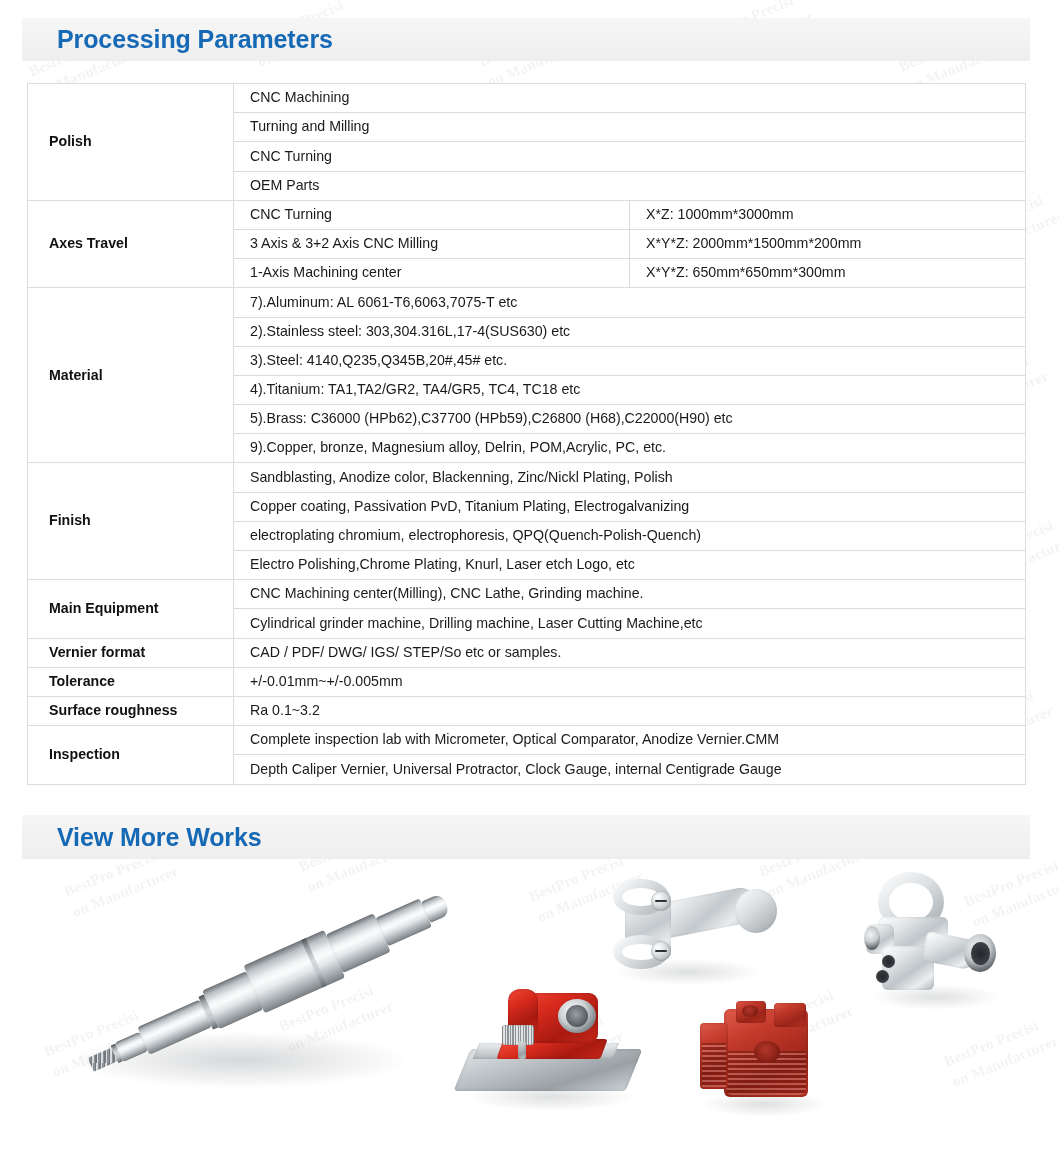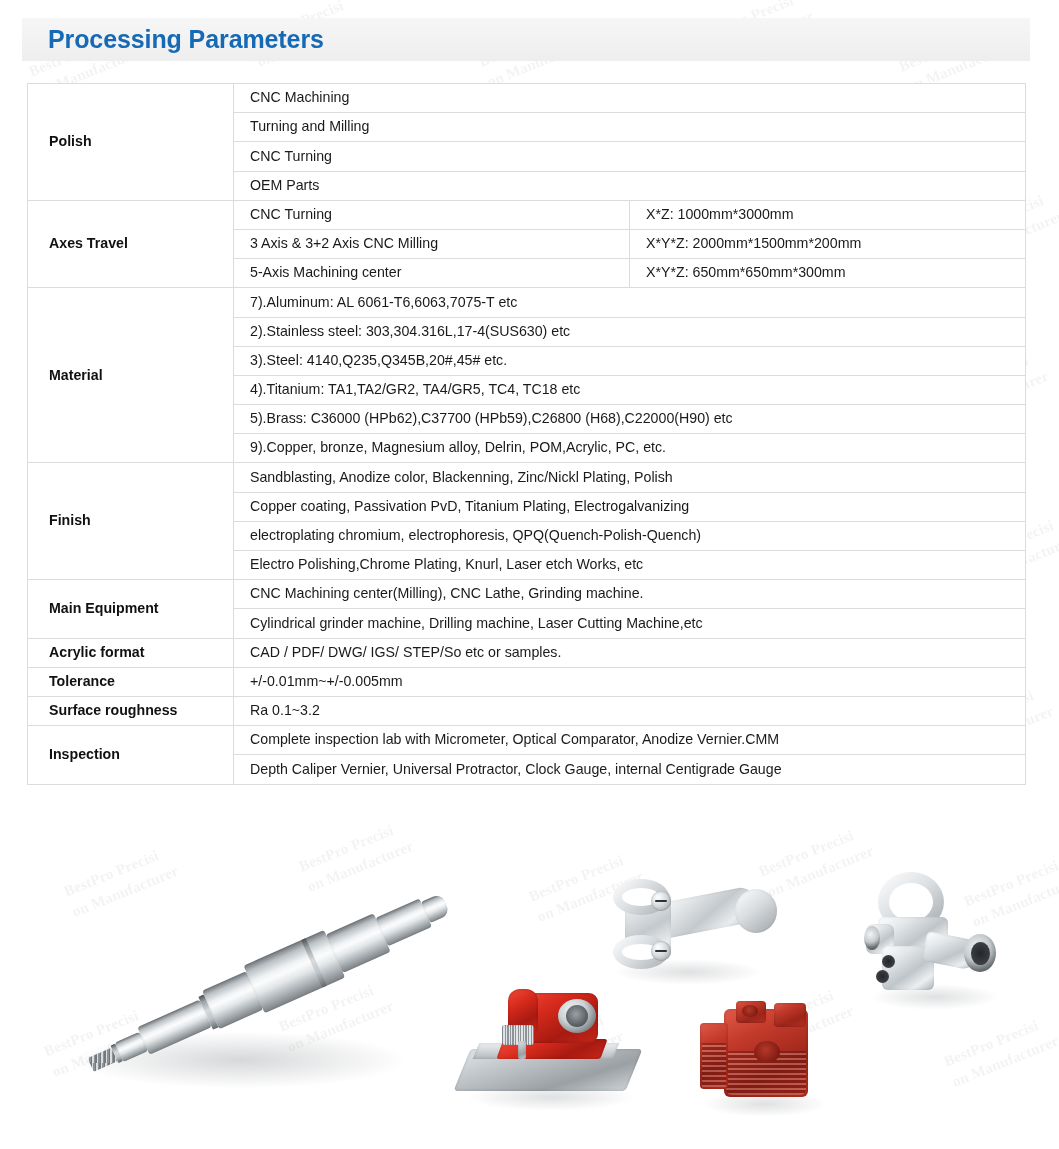--- a/index.html
+++ b/index.html
@@ -39,21 +39,21 @@
 
   
   .section-bar {
     position: absolute;
     background: linear-gradient(to bottom, #f6f6f6 0%, #f2f2f2 55%, #eeeeee 100%);
     display: flex;
     align-items: center;
     z-index: 10;
   }
   .section-bar h2 {
-    margin: 4px;
+    margin: 13px;
     padding-left: 22px;
     font-size: 25px;
     font-weight: 700;
     color: #1669b4;
     letter-spacing: -0.1px;
     font-family: "Liberation Sans", "DejaVu Sans", sans-serif;
   }
 
   
   .param-table {
@@ -424,21 +424,21 @@
       <tr>
         <td class="label" rowspan="3">Axes Travel</td>
         <td class="val-left">CNC Turning</td>
         <td class="val-right">X*Z: 1000mm*3000mm</td>
       </tr>
       <tr>
         <td class="val-left">3 Axis &amp; 3+2 Axis CNC Milling</td>
         <td class="val-right">X*Y*Z: 2000mm*1500mm*200mm</td>
       </tr>
       <tr>
-        <td class="val-left">5-Axis Machining center</td>
+        <td class="val-left">1-Axis Machining center</td>
         <td class="val-right">X*Y*Z: 650mm*650mm*300mm</td>
       </tr>
 
       <tr>
         <td class="label" rowspan="6">Material</td>
         <td class="val-wide" colspan="2">7).Aluminum: AL 6061-T6,6063,7075-T etc</td>
       </tr>
       <tr>
         <td class="val-wide" colspan="2">2).Stainless steel: 303,304.316L,17-4(SUS630) etc</td>
       </tr>
@@ -459,33 +459,33 @@
         <td class="label" rowspan="4">Finish</td>
         <td class="val-wide" colspan="2">Sandblasting, Anodize color, Blackenning, Zinc/Nickl Plating, Polish</td>
       </tr>
       <tr>
         <td class="val-wide" colspan="2">Copper coating, Passivation PvD, Titanium Plating, Electrogalvanizing</td>
       </tr>
       <tr>
         <td class="val-wide" colspan="2">electroplating chromium, electrophoresis, QPQ(Quench-Polish-Quench)</td>
       </tr>
       <tr>
-        <td class="val-wide" colspan="2">Electro Polishing,Chrome Plating, Knurl, Laser etch Works, etc</td>
+        <td class="val-wide" colspan="2">Electro Polishing,Chrome Plating, Knurl, Laser etch Logo, etc</td>
       </tr>
 
       <tr>
         <td class="label" rowspan="2">Main Equipment</td>
         <td class="val-wide" colspan="2">CNC Machining center(Milling), CNC Lathe, Grinding machine.</td>
       </tr>
       <tr>
         <td class="val-wide" colspan="2">Cylindrical grinder machine, Drilling machine, Laser Cutting Machine,etc</td>
       </tr>
 
       <tr>
-        <td class="label">Acrylic format</td>
+        <td class="label">Vernier format</td>
         <td class="val-wide" colspan="2">CAD / PDF/ DWG/ IGS/ STEP/So etc or samples.</td>
       </tr>
 
       <tr>
         <td class="label">Tolerance</td>
         <td class="val-wide" colspan="2">+/-0.01mm~+/-0.005mm</td>
       </tr>
 
       <tr>
         <td class="label">Surface roughness</td>
@@ -495,20 +495,23 @@
       <tr>
         <td class="label" rowspan="2">Inspection</td>
         <td class="val-wide" colspan="2">Complete inspection lab with Micrometer, Optical Comparator, Anodize Vernier.CMM</td>
       </tr>
       <tr>
         <td class="val-wide" colspan="2">Depth Caliper Vernier, Universal Protractor, Clock Gauge, internal Centigrade Gauge</td>
       </tr>
     </tbody>
   </table>
 
+  <div class="section-bar" style="left:22px; top:815px; width:1008px; height:44px;">
+    <h2>View More Works</h2>
+  </div>
 
   <div class="works-area">
 
     <div class="part shaft-wrap">
       <div class="shaft-shadow" style="left:15px; top:140px; width:330px; height:56px;"></div>
       <div class="shaft" style="left:10px; top:55px; width:390px; height:60px;">
         <div class="thread" style="left:0px;   top:32px; width:26px; height:15px;"></div>
         <div class="ring" style="left:26px;  top:30px; width:5px;  height:19px;"></div>
         <div class="seg" style="left:31px;  top:29px; width:27px; height:21px;"></div>
         <div class="seg" style="left:58px;  top:24px; width:68px; height:30px;"></div>

